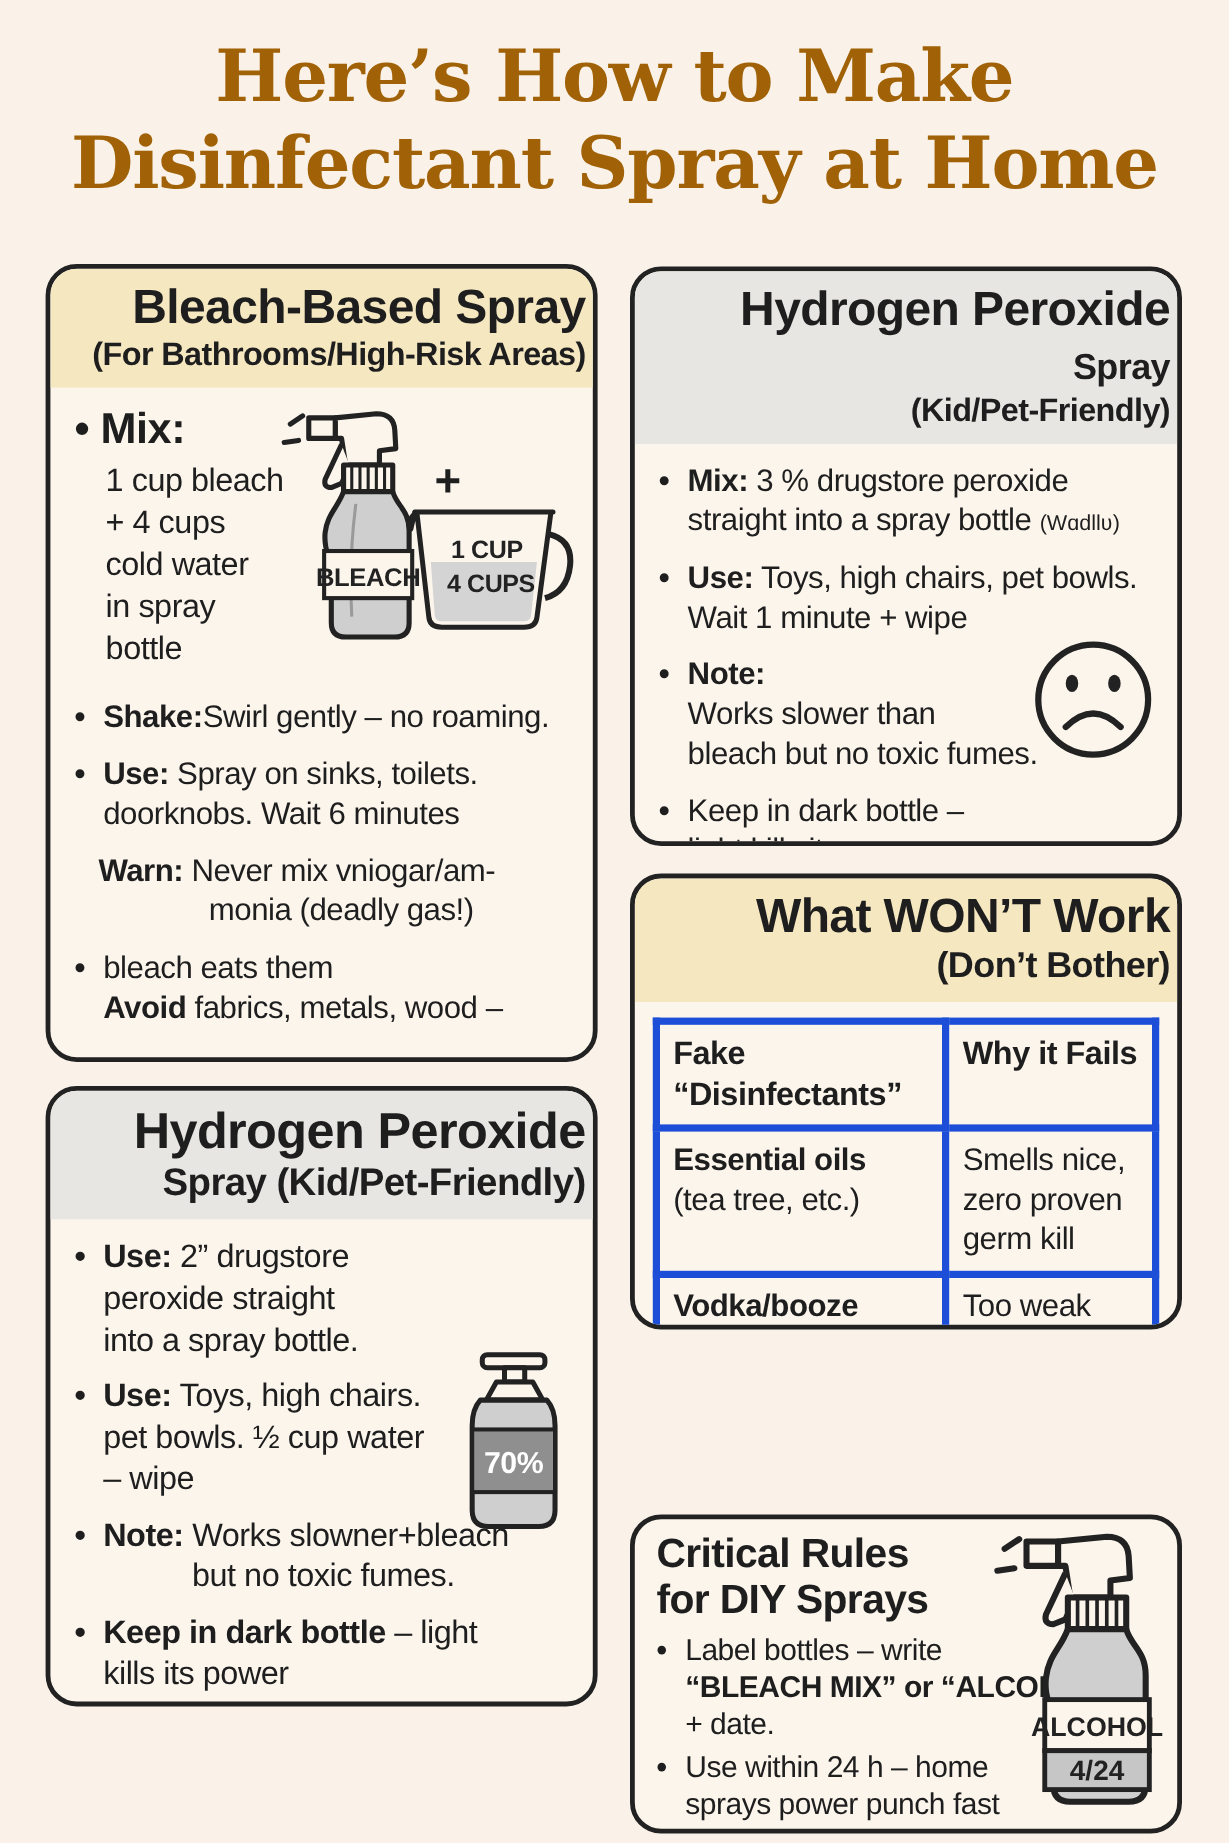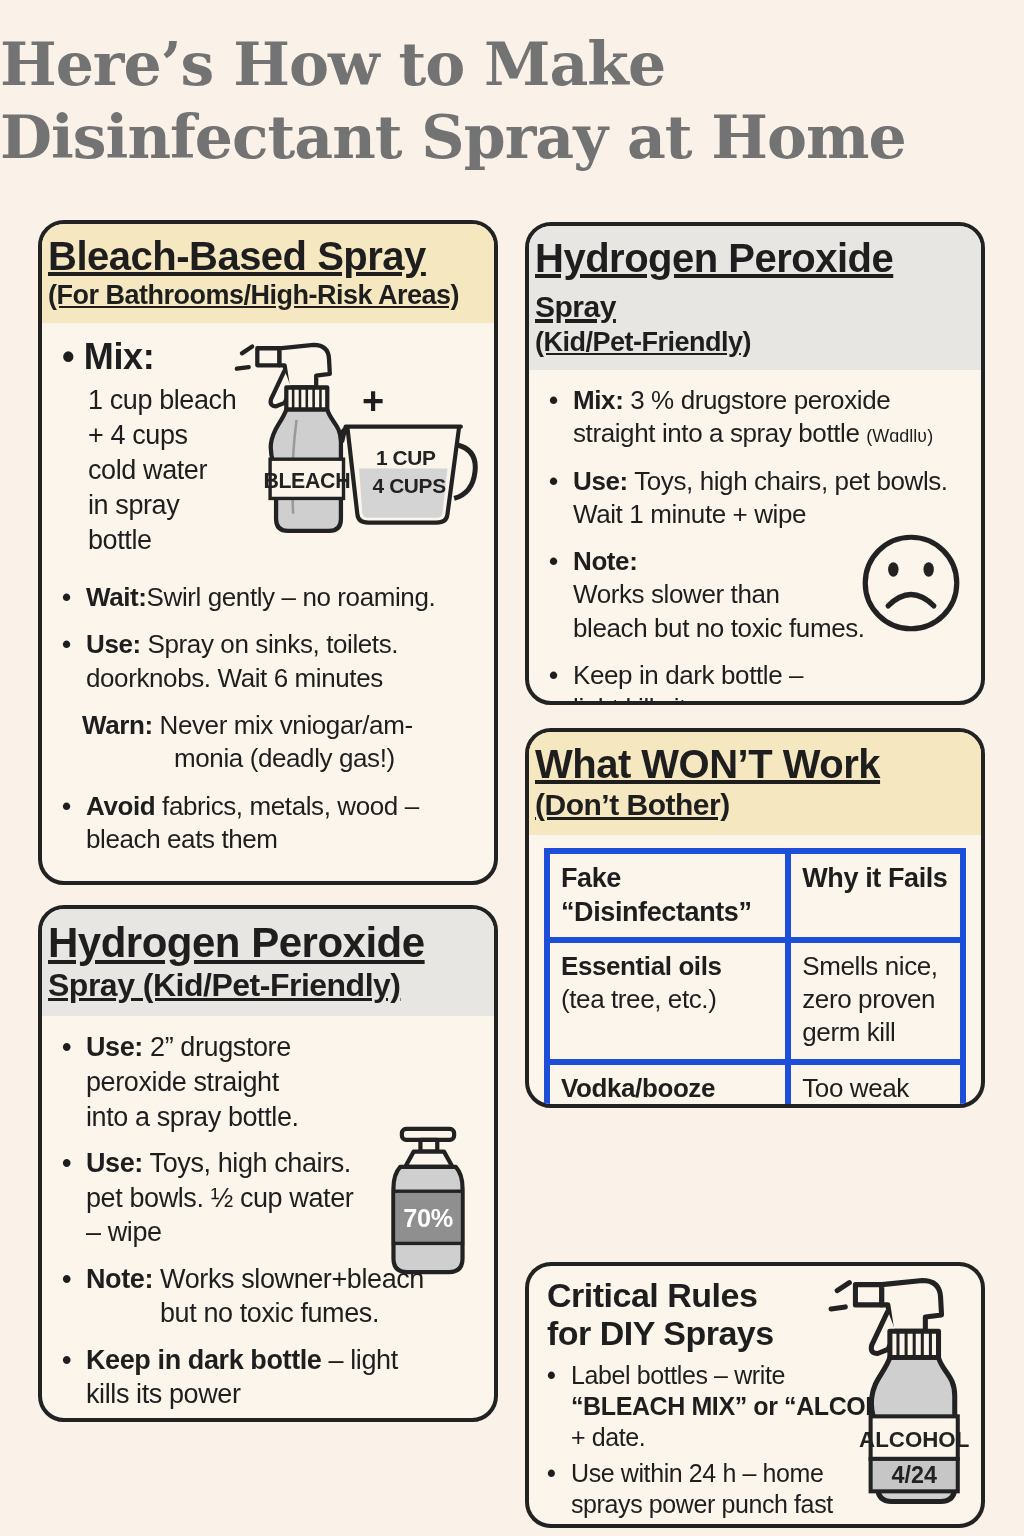--- a/index.html
+++ b/index.html
@@ -8,35 +8,35 @@
     background:#faf2e8;
     font-family:"Liberation Sans", sans-serif;
     color:#1e1e1e;
     -webkit-font-smoothing:antialiased;
   }
   .canvas { position:relative; width:1024px; height:1536px; overflow:hidden; background:#faf2e8; }
 
   
   .page-title {
     position:absolute; top:28px; left:0; width:100%;
-    text-align:left;
+    text-align:center;
     font-family:"DejaVu Serif", serif;
     font-weight:bold; font-size:60px; line-height:1.22; letter-spacing:-1px;
-    color:#737373;
+    color:#a16207;
   }
 
   
   .box {
     position:absolute; box-sizing:border-box;
     background:#fbf5ec;
     border:4px solid #222;
     border-radius:26px;
     overflow:hidden;
   }
-  .hdr { text-align:left; padding:10px 6px 12px; border-bottom:0;text-decoration:underline; }
+  .hdr { text-align:right; padding:10px 6px 12px; border-bottom:0; }
   .hdr.tan  { background:#f5e7c0; }
   .hdr.gray { background:#e7e6e2; }
   .hdr-title { font-weight:bold; font-size:40px; line-height:1.12; letter-spacing:-0.5px; }
   .hdr-sub   { font-weight:bold; font-size:27px; line-height:1.2; letter-spacing:-0.5px; }
   .hdr-small { font-size:30px; }
 
   .body { position:relative; padding:14px 16px 0 20px; font-size:26px; line-height:1.28; letter-spacing:-0.4px; }
   .li { display:flex; }
   .bu { flex:none; width:24px; font-weight:bold; }
   b { font-weight:bold; }
@@ -153,41 +153,41 @@
           <path d="M148,34 Q172,40 169,66 Q166,92 144,98" fill="none" stroke="#222" stroke-width="6"></path>
           <path d="M16,12 Q4,22 10,29 L14,12 M16,12 L28,117 Q29,127 41,127 L123,127 Q135,127 136,117 L150,12" fill="#fbf5ec" fill-opacity="0" stroke="#222" stroke-width="5" stroke-linejoin="round"></path>
           <path d="M14,12 L152,12" stroke="#222" stroke-width="5" stroke-linecap="round"></path>
           <text x="86" y="58" text-anchor="middle" font-size="25" fill="#222">1 CUP</text>
           <text x="90" y="92" text-anchor="middle" font-size="25" fill="#222">4 CUPS</text>
         </svg>
       </div>
 
       <div class="li mt12">
         <span class="bu">•</span>
-        <span><b>Wait:</b><span>Swirl gently – no roaming.</span></span>
+        <span><b>Shake:</b><span>Swirl gently – no roaming.</span></span>
       </div>
 
       <div class="li mt14">
         <span class="bu">•</span>
         <span>
           <div><b>Use:</b> <span>Spray on sinks, toilets.</span></div>
           <div>doorknobs. Wait 6 minutes</div>
         </span>
       </div>
 
       <div class="warn-block">
         <div><b>Warn:</b> <span>Never mix vniogar/am-</span></div>
         <div class="warn-l2">monia (deadly gas!)</div>
       </div>
 
       <div class="li mt14">
         <span class="bu">•</span>
         <span>
+          <div>bleach eats them</div>
           <div><b>Avoid</b> <span>fabrics, metals, wood –</span></div>
-          <div>bleach eats them</div>
         </span>
       </div>
 
     </div>
   </section>
 
   <section class="box" style="left:525px; top:222px; width:460px; height:483px;">
     <header class="hdr gray">
       <div class="hdr-title"><span>Hydrogen Peroxide</span> <span class="hdr-small">Spray</span></div>
       <div class="hdr-sub">(Kid/Pet-Friendly)</div>

